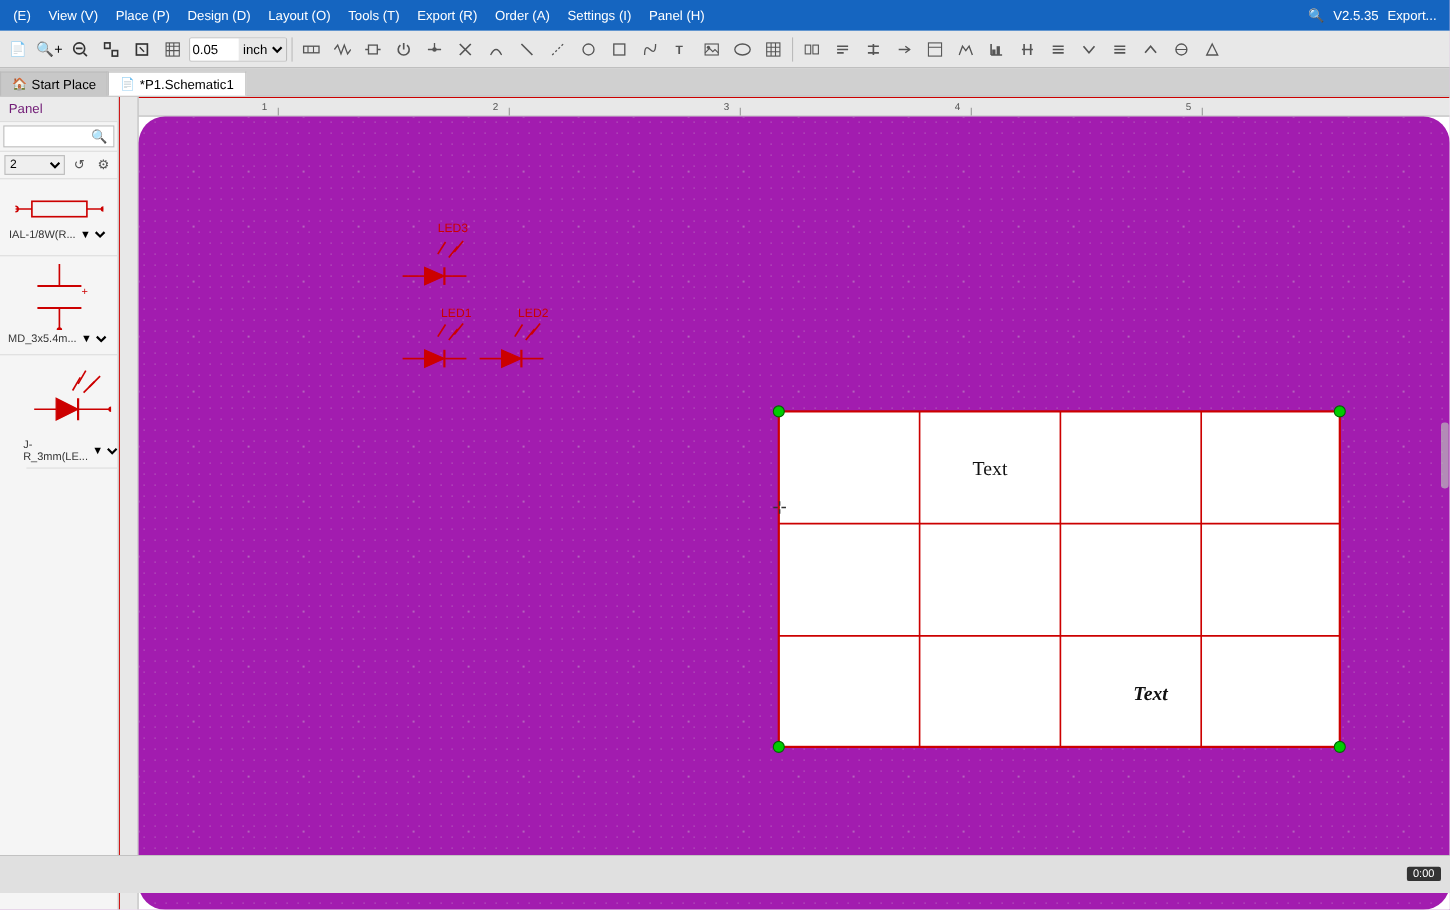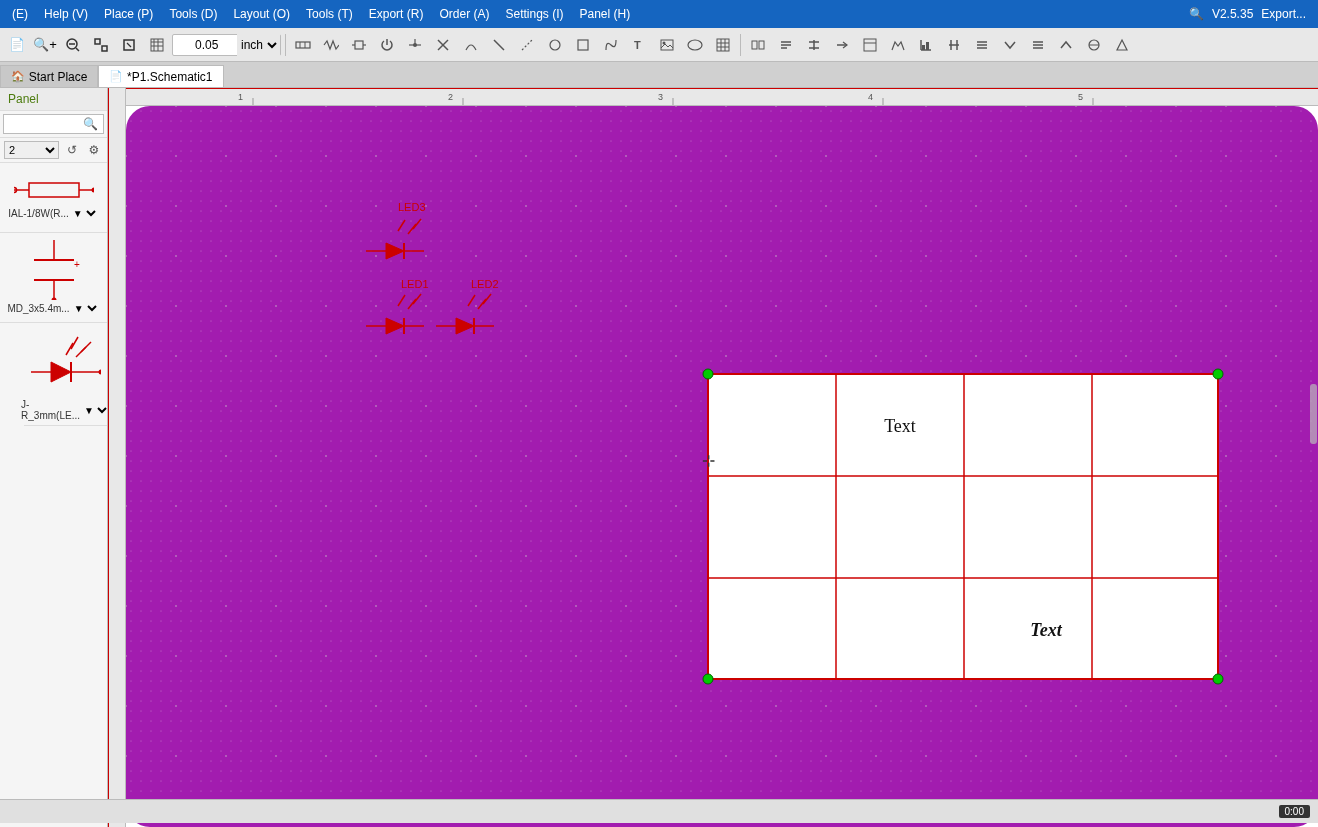--- a/index.html
+++ b/index.html
@@ -54,36 +54,35 @@
       background: #bbb;
       margin: 0 2px;
     }
     .tb-input-group {
       display: flex;
       align-items: center;
       border: 1px solid #bbb;
       background: white;
       border-radius: 2px;
       height: 22px;
-      padding-left: 20px;
     }
     .tb-input-group input {
       border: none;
       outline: none;
       width: 44px;
       font-size: 12px;
       padding: 0 2px;
       height: 20px;
     }
     .tb-input-group select {
       border: none;
       outline: none;
       background: #e8e8e8;
       font-size: 12px;
-      height: 32px;
+      height: 20px;
       cursor: pointer;
     }
 
     
     #tabbar {
       background: #d0d0d0;
       display: flex;
       align-items: flex-end;
       height: 26px;
       border-bottom: 1px solid #bbb;
@@ -114,21 +113,21 @@
       width: 108px;
       background: #f5f5f5;
       border-right: 1px solid #bbb;
       display: flex;
       flex-direction: column;
       overflow: hidden;
     }
     #panel-header {
       padding: 4px 8px;
       font-size: 12px;
-      color: #4d7c0f;
+      color: #701a75;
       border-bottom: 1px solid #ddd;
       background: #ebebeb;
     }
     #panel-search {
       padding: 3px;
       border-bottom: 1px solid #ddd;
     }
     #panel-search input {
       width: 100%;
       height: 20px;
@@ -235,24 +234,24 @@
       right: 0;
       bottom: 0;
       background: #a21caf;
       overflow: hidden;
       border-radius: 24px;
     }
 
     
     #statusbar {
       position: fixed;
-      bottom: 4px;
+      bottom: 16px;
       left: 0;
       right: 0;
-      height: 24px;
+      height: 34px;
       background: #e0e0e0;
       border-top: 1px solid #bbb;
       display: flex;
       align-items: center;
       padding: 0 8px;
       font-size: 10px;
       color: #333;
     }
 
     
@@ -262,23 +261,23 @@
       left: 0;
       width: 100%;
       height: 100%;
     }
   </style>
 </head>
 <body>
 
 <div id="menubar">
   <span class="menu-item">(E)</span>
-  <span class="menu-item">Help (V)</span>
+  <span class="menu-item">View (V)</span>
   <span class="menu-item">Place (P)</span>
-  <span class="menu-item">Tools (D)</span>
+  <span class="menu-item">Design (D)</span>
   <span class="menu-item">Layout (O)</span>
   <span class="menu-item">Tools (T)</span>
   <span class="menu-item">Export (R)</span>
   <span class="menu-item">Order (A)</span>
   <span class="menu-item">Settings (I)</span>
   <span class="menu-item">Panel (H)</span>
   <span class="menu-spacer"></span>
   <div class="menu-right">
     <span>🔍</span>
     <span>V2.5.35</span>

